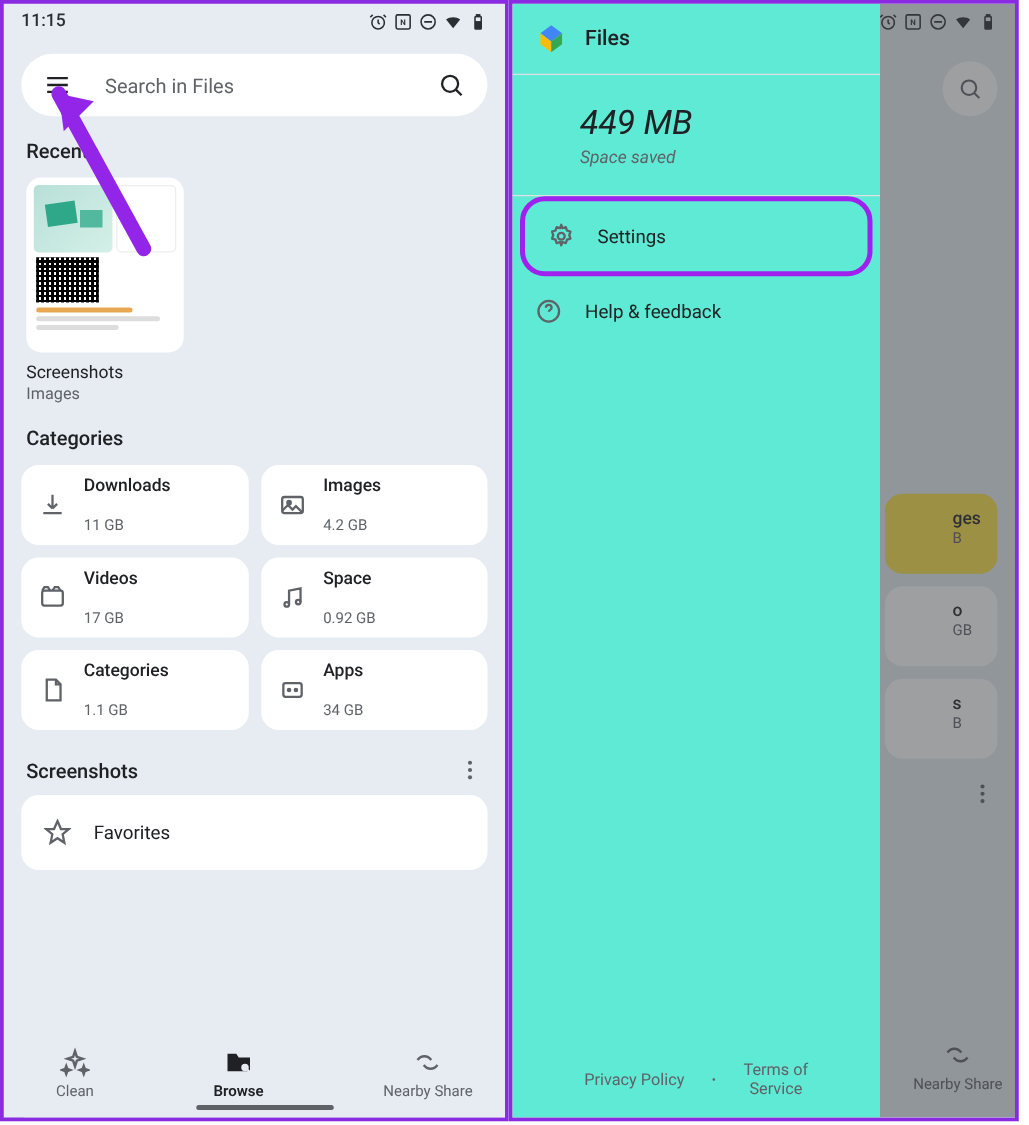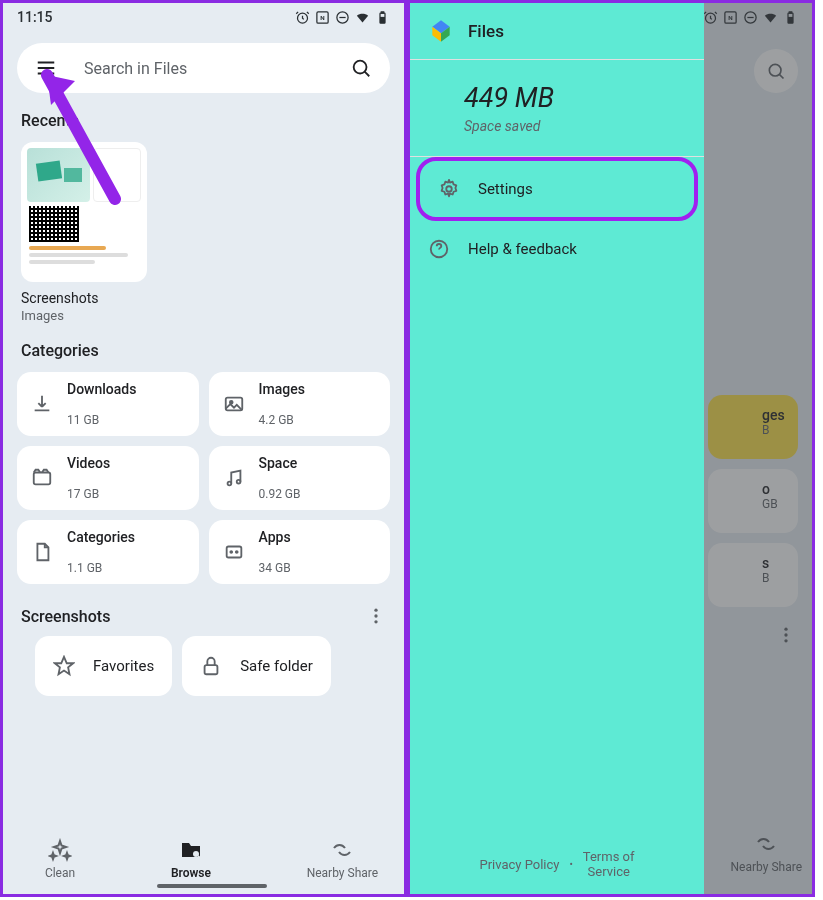--- a/index.html
+++ b/index.html
@@ -85,21 +85,21 @@
     align-items: center;
     gap: 14px;
     height: 64px;
   }
   .cat-ico { width: 22px; height: 22px; color: #5f6368; flex-shrink: 0; }
   .cat-txt { display: flex; flex-direction: column; }
   .cat-name { font-size: 14px; color: #202124; font-weight: 500; }
   .cat-size { font-size: 12px; color: #5f6368; margin-top: 16px; }
   
   .coll-header { display: flex; justify-content: space-between; align-items: center; margin: 22px 18px 10px;}
-  .coll-list { padding: 0 14px; display: flex; flex-direction: row; gap: 10px; margin-left: 18px;}
+  .coll-list { padding: 0 14px; display: flex; flex-direction: column; gap: 10px;}
   .coll-item { background: #fff; border-radius: 14px; height: 60px; display: flex; align-items: center; padding: 0 18px; gap: 18px;}
   .coll-ico { width: 22px; height: 22px; color: #5f6368; }
   .coll-label { font-size: 15px; color: #202124; }
   
   .bottom-nav {
     position: absolute;
     bottom: 0; left: 16px; right: 0;
     height: 74px;
     background: #e6ecf2;
     display: flex;
@@ -162,21 +162,21 @@
     border-radius: 20px;
     margin: 0 6px;
   }
   
   .drawer-footer {
     position: absolute;
     bottom: 14px; left: 0; right: 0;
     display: flex;
     justify-content: center;
     align-items: center;
-    gap: 10px;
+    gap: 22px;
     font-size: 13px;
     color: #5f6368;
   }
   .drawer-footer .dot { font-size: 10px; }
   .tos { text-align: center; line-height: 1.2; }
   
   .phone2-bg {
     position: absolute; inset: 0;
     background: #e6ecf2;
   }
@@ -318,27 +318,20 @@
       </svg>
   </div>
 
   <div class="coll-list">
     <div class="coll-item">
       <svg class="coll-ico" viewBox="0 0 24 24" fill="none" stroke="currentColor" stroke-width="2">
           <path d="M12 2l3 7h7l-5.5 4.5L18 21l-6-4-6 4 1.5-7.5L2 9h7z"></path>
         </svg>
       <span class="coll-label">Favorites</span>
     </div>
-    <div class="coll-item">
-      <svg class="coll-ico" viewBox="0 0 24 24" fill="none" stroke="currentColor" stroke-width="2">
-          <rect x="5" y="11" width="14" height="10" rx="2"></rect>
-          <path d="M8 11V7a4 4 0 018 0v4"></path>
-        </svg>
-      <span class="coll-label">Safe folder</span>
-    </div>
   </div>
 
   <div class="bottom-nav">
     <div class="nav-item">
       <svg class="nav-ico" viewBox="0 0 24 24" fill="none" stroke="currentColor" stroke-width="2">
           <path d="M12 3l1.5 4.5L18 9l-4.5 1.5L12 15l-1.5-4.5L6 9l4.5-1.5zM19 15l.8 2.2L22 18l-2.2.8L19 21l-.8-2.2L16 18l2.2-.8zM5 15l.8 2.2L8 18l-2.2.8L5 21l-.8-2.2L2 18l2.2-.8z"></path>
         </svg>
       <span>Clean</span>
     </div>
     <div class="nav-item active">

